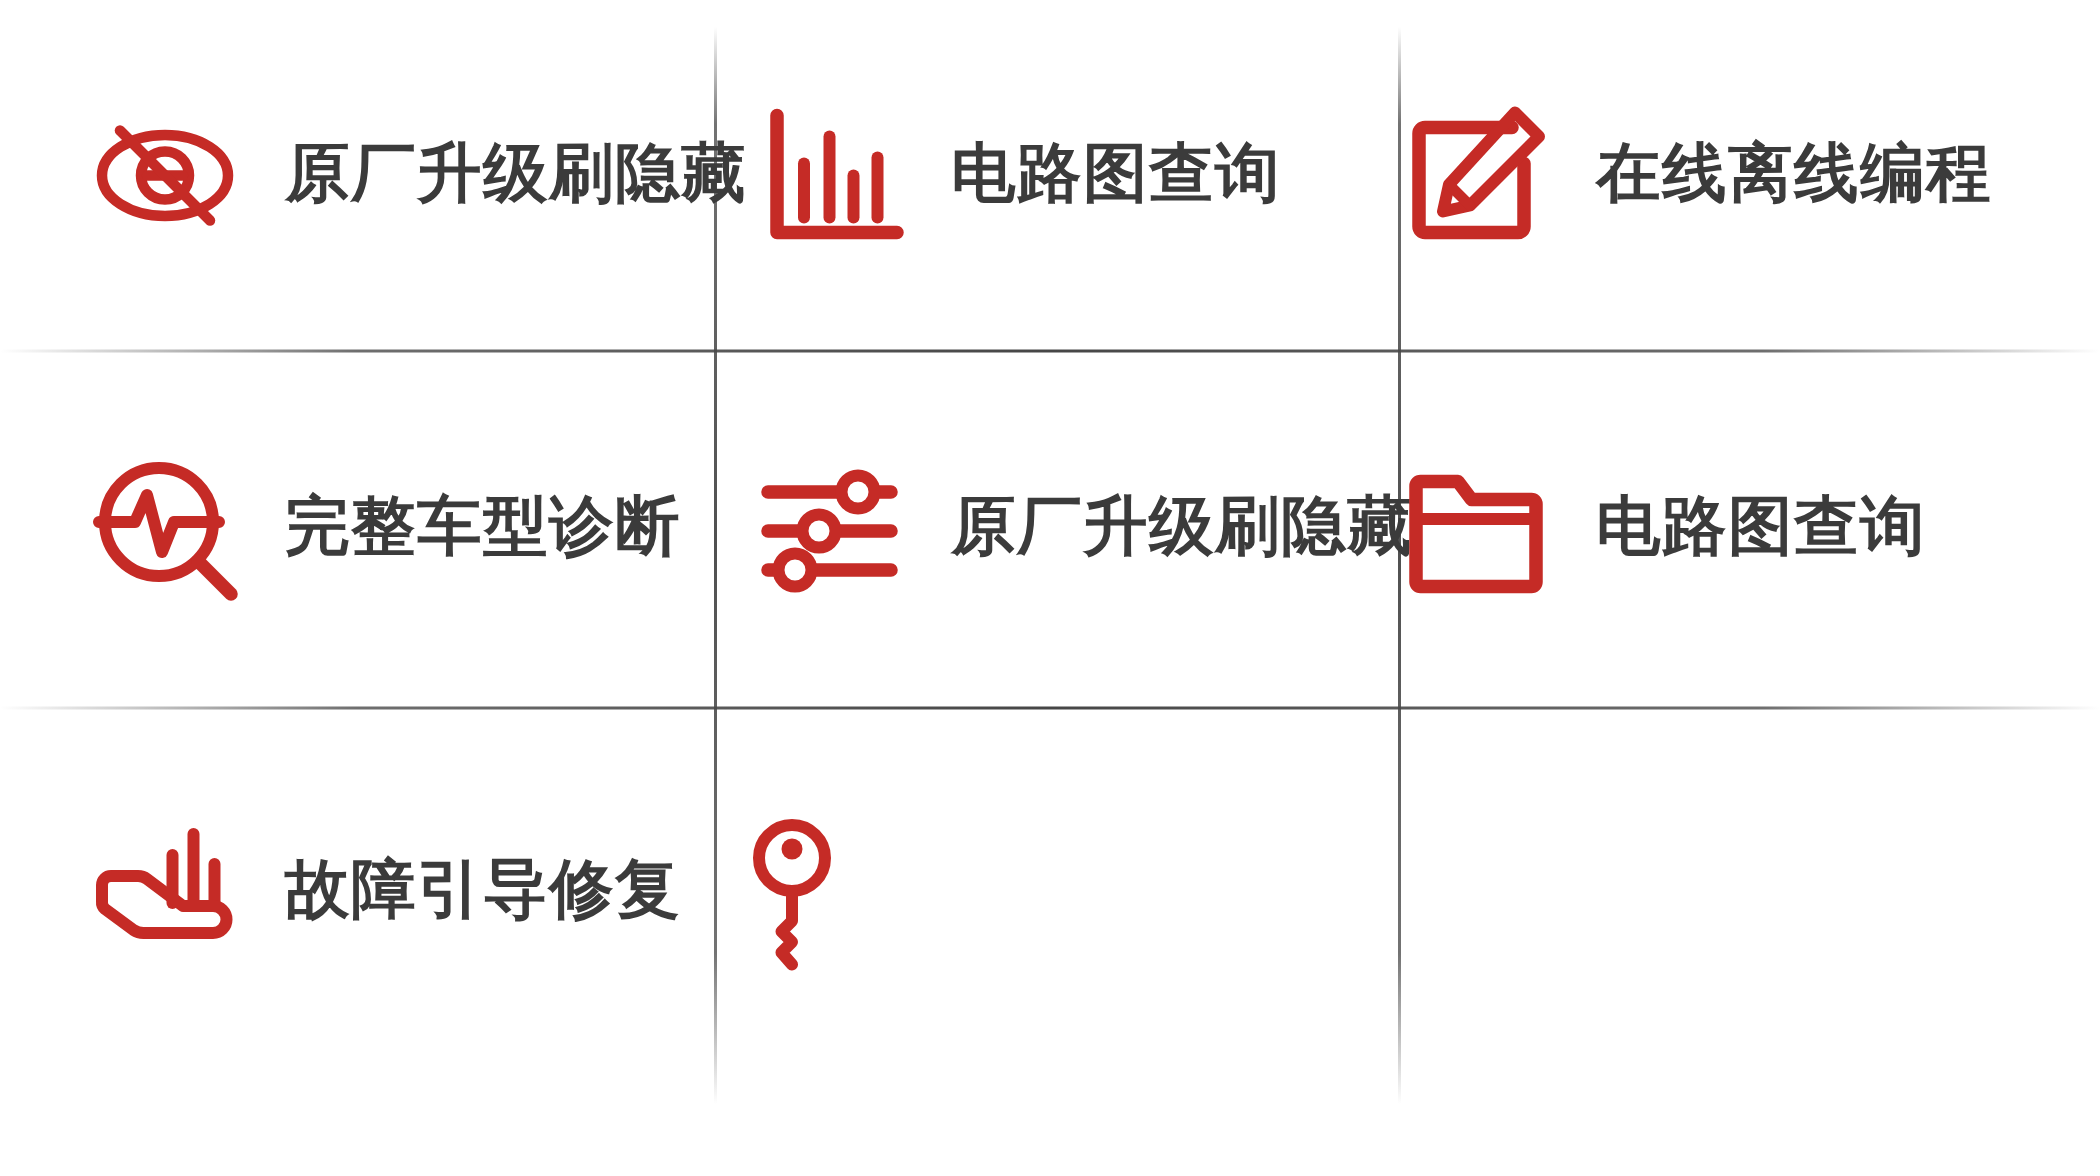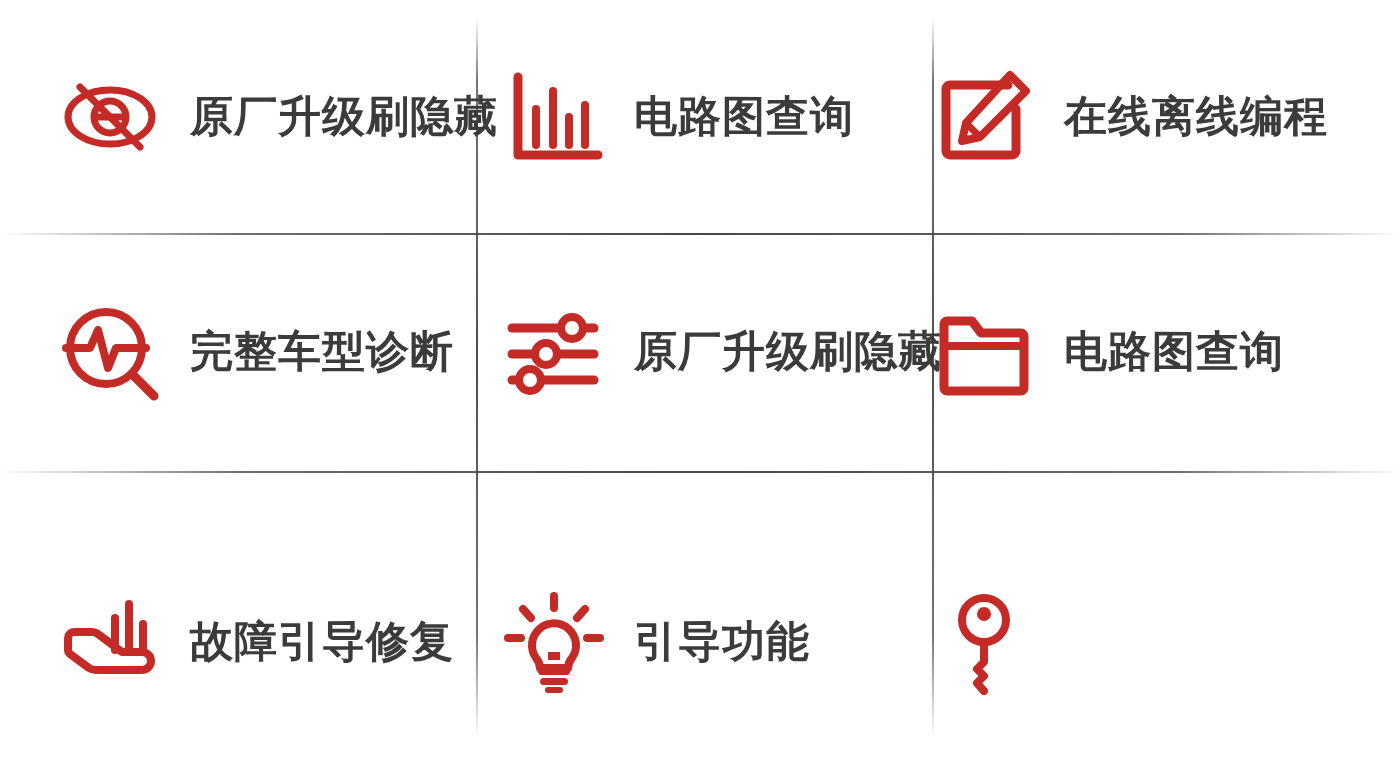--- a/index.html
+++ b/index.html
@@ -54,21 +54,21 @@
   
   .grid-rows { position: absolute; inset: 0; }
   .grid-row {
     position: absolute;
     left: 0;
     width: 1400px;
     display: flex;
   }
   .grid-row.r1 { top: 0;    height: 233px; }
   .grid-row.r2 { top: 233px; height: 238px; }
-  .grid-row.r3 { top: 471px; height: 245px; margin-top: 48px; }
+  .grid-row.r3 { top: 471px; height: 245px; }
 
   .cell {
     display: flex;
     align-items: center;
     box-sizing: border-box;
   }
   .cell.c1 { width: 476px; padding-left: 58px; }
   .cell.c2 { width: 456px; padding-left: 26px; }
   .cell.c3 { width: 468px; }
 
@@ -193,37 +193,20 @@
           <svg width="104" height="104" viewBox="0 0 104 104" fill="none">
             <line x1="71" y1="12" x2="71" y2="58" stroke="#C52B26" stroke-width="8" stroke-linecap="round"></line>
             <line x1="57" y1="26" x2="57" y2="58" stroke="#C52B26" stroke-width="8" stroke-linecap="round"></line>
             <line x1="85" y1="32" x2="85" y2="58" stroke="#C52B26" stroke-width="8" stroke-linecap="round"></line>
             <path d="M10 46 a6 6 0 0 1 6 -6 H34 a10 10 0 0 1 6 2 L64 60 H84 a9 9 0 0 1 0 18 H38 a12 12 0 0 1 -7 -2 L12 62 a6 6 0 0 1 -2 -5 Z" stroke="#C52B26" stroke-width="8" stroke-linejoin="round" fill="none"></path>
           </svg>
         </span>
         <span class="cell-label">故障引导修复</span>
       </div>
 
-      <div class="cell c2">
-        <span class="cell-icon">
-          <svg width="104" height="104" viewBox="0 0 104 104" fill="none">
-            <line x1="52" y1="4" x2="52" y2="16" stroke="#C52B26" stroke-width="8" stroke-linecap="round"></line>
-            <line x1="21" y1="17" x2="29" y2="26" stroke="#C52B26" stroke-width="8" stroke-linecap="round"></line>
-            <line x1="83" y1="17" x2="75" y2="26" stroke="#C52B26" stroke-width="8" stroke-linecap="round"></line>
-            <line x1="6" y1="46" x2="19" y2="46" stroke="#C52B26" stroke-width="8" stroke-linecap="round"></line>
-            <line x1="98" y1="46" x2="85" y2="46" stroke="#C52B26" stroke-width="8" stroke-linecap="round"></line>
-            <path d="M34 66 a22 22 0 1 1 36 0 a16 16 0 0 0 -4 10 H38 a16 16 0 0 0 -4 -10 Z" stroke="#C52B26" stroke-width="8" stroke-linejoin="round" fill="none"></path>
-            <rect x="36" y="76" width="32" height="7" rx="3.5" fill="#C52B26"></rect>
-            <rect x="38" y="86" width="28" height="7" rx="3.5" fill="#C52B26"></rect>
-            <rect x="43" y="95" width="18" height="6" rx="3" fill="#C52B26"></rect>
-            <path d="M46 60 h12 v8 h-12 z" fill="#C52B26"></path>
-          </svg>
-        </span>
-        <span class="cell-label">引导功能</span>
-      </div>
 
       <div class="cell c3">
         <span class="cell-icon">
           <svg width="104" height="104" viewBox="0 0 104 104" fill="none">
             <circle cx="52" cy="28" r="22" stroke="#C52B26" stroke-width="8"></circle>
             <circle cx="52" cy="22" r="7" fill="#C52B26"></circle>
             <path d="M52 50 V70 L45 77 L52 84 L45 91 L52 99" stroke="#C52B26" stroke-width="8" stroke-linecap="round" stroke-linejoin="round" fill="none"></path>
           </svg>
         </span>
       </div>

